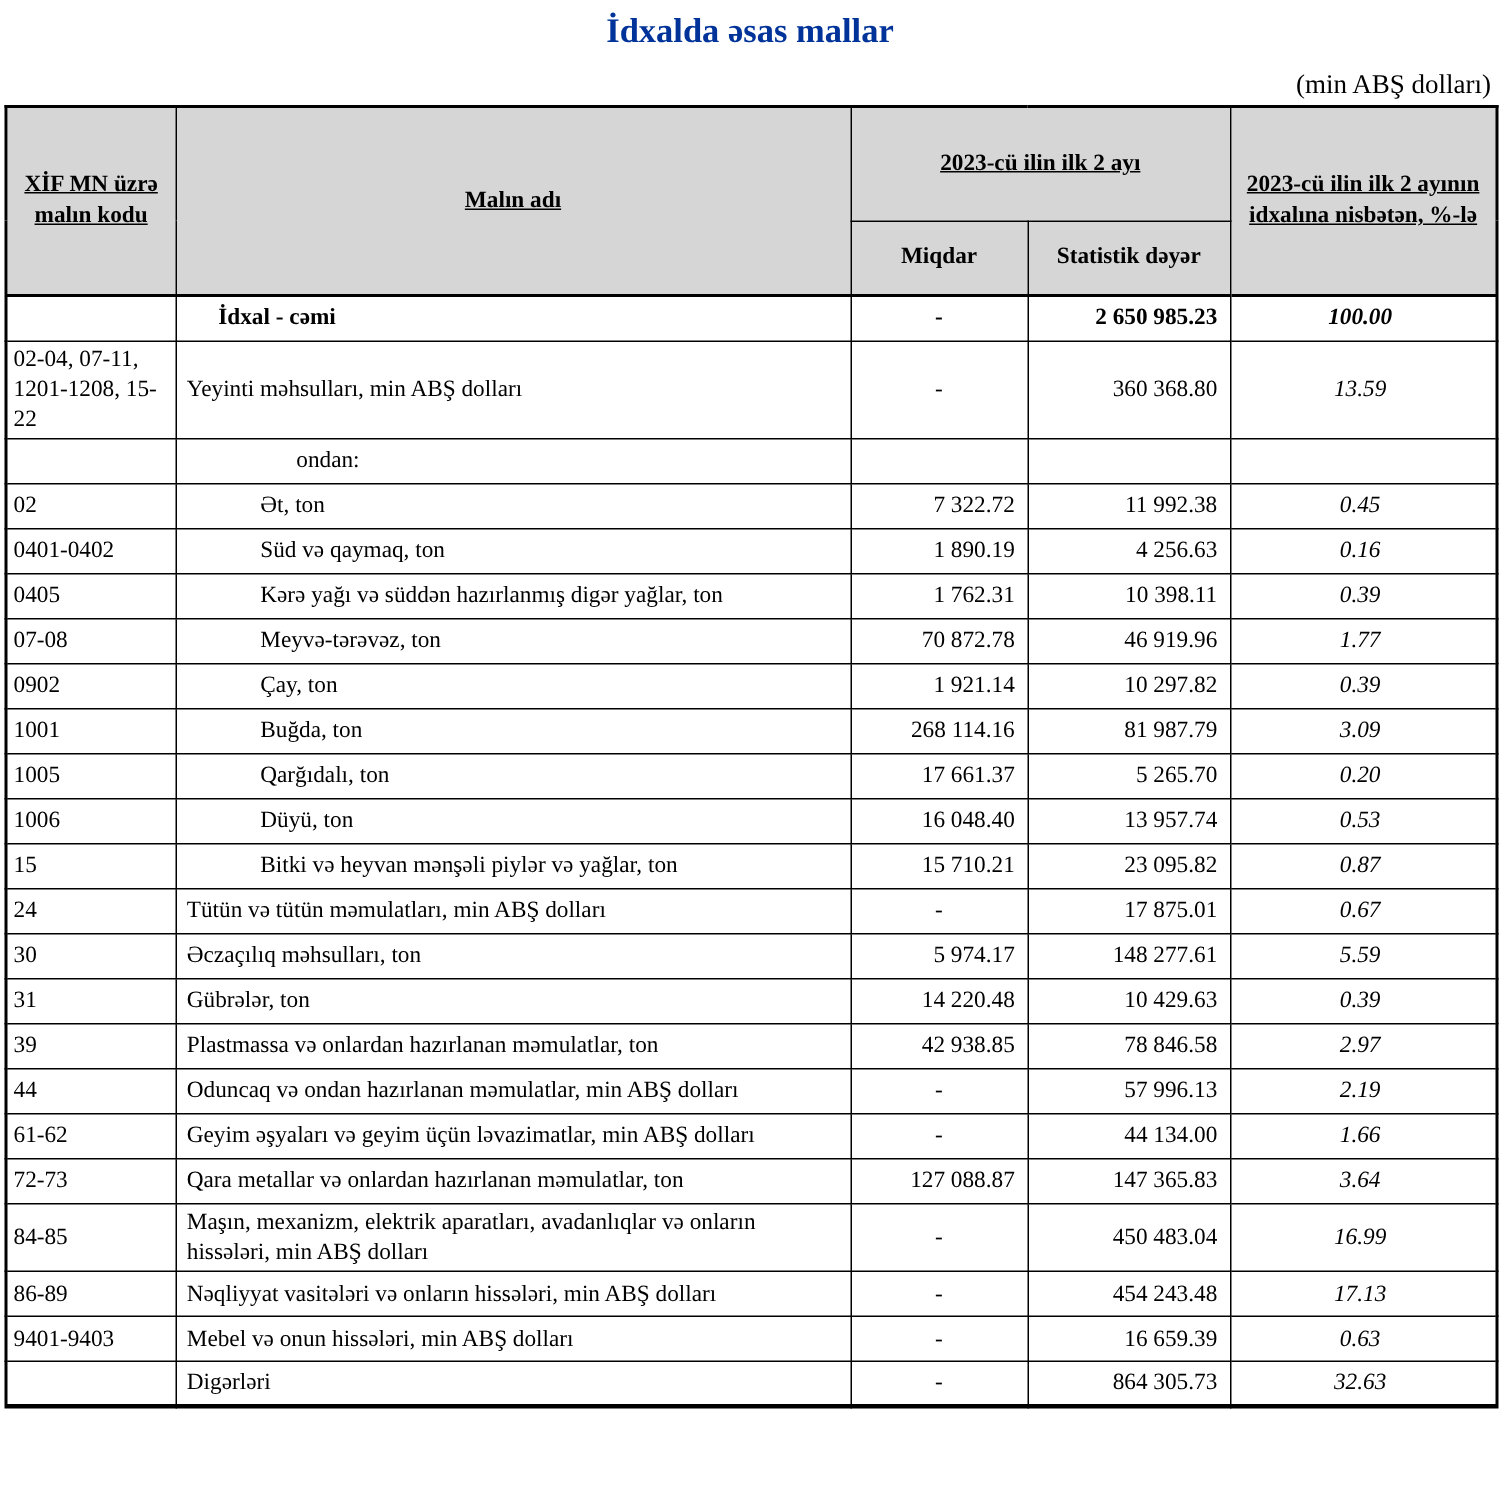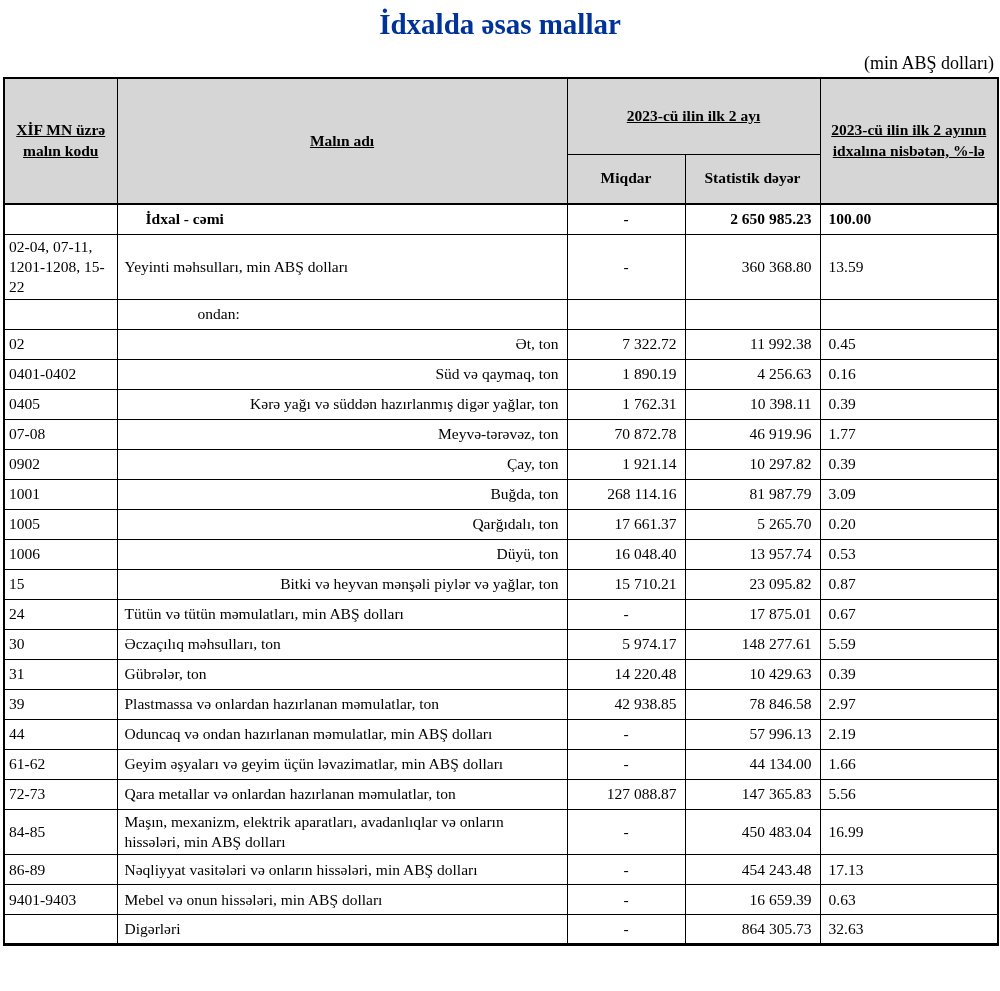--- a/index.html
+++ b/index.html
@@ -10,21 +10,21 @@
   html,body{margin:0;padding:0;background:#ffffff;}
   body{
     width:1000px;
     height:991px;
     font-family:"Liberation Serif", serif;
     color:#000;
     box-sizing:border-box;
   }
   .title{
     text-align:center;
-    font-size:29px;
+    font-size:23px;
     font-weight:bold;
     color:var(--title-color);
     margin:8px 0 12px 0;
   }
   .unit-note{
     text-align:right;
     font-size:18px;
     padding-right:6px;
     margin:0 0 3px 0;
   }
@@ -59,24 +59,24 @@
   thead tr.sub-row{height:50px;}
   td{
     padding:2px 8px;
     height:30px;
     line-height:1.3;
   }
   td.cell-code{text-align:left;padding-left:4px;}
   td.cell-name{text-align:left;}
   td.cell-quantity,td.cell-value{text-align:right;}
   td.cell-quantity.dash,td.cell-value.dash{text-align:center;}
-  td.cell-share{text-align:left;padding-right:12px;}
+  td.cell-share{text-align:center;padding-right:12px;font-style:italic;}
   td.ind-0{padding-left:7px;}
   td.ind-1{padding-left:28px;}
-  td.ind-2{padding-left:20px;text-align:right;}
+  td.ind-2{padding-left:56px;}
   td.ind-3{padding-left:80px;}
   tr.total-row td{font-weight:bold;}
   tbody tr:first-child td{border-top:2px solid var(--border-color);}
 </style>
 </head>
 <body>
 
 <div class="title">İdxalda əsas mallar</div>
 <div class="unit-note">(min ABŞ dolları)</div>
 
@@ -225,21 +225,21 @@
         <td class="cell-name ind-0">Geyim əşyaları və geyim üçün ləvazimatlar, min ABŞ dolları</td>
         <td class="cell-quantity dash">-</td>
         <td class="cell-value">44 134.00</td>
         <td class="cell-share">1.66</td>
       </tr>
       <tr>
         <td class="cell-code">72-73</td>
         <td class="cell-name ind-0">Qara metallar və onlardan hazırlanan məmulatlar, ton</td>
         <td class="cell-quantity">127 088.87</td>
         <td class="cell-value">147 365.83</td>
-        <td class="cell-share">5.56</td>
+        <td class="cell-share">3.64</td>
       </tr>
       <tr>
         <td class="cell-code">84-85</td>
         <td class="cell-name ind-0">Maşın, mexanizm, elektrik aparatları, avadanlıqlar və onların hissələri, min ABŞ dolları</td>
         <td class="cell-quantity dash">-</td>
         <td class="cell-value">450 483.04</td>
         <td class="cell-share">16.99</td>
       </tr>
       <tr>
         <td class="cell-code">86-89</td>

